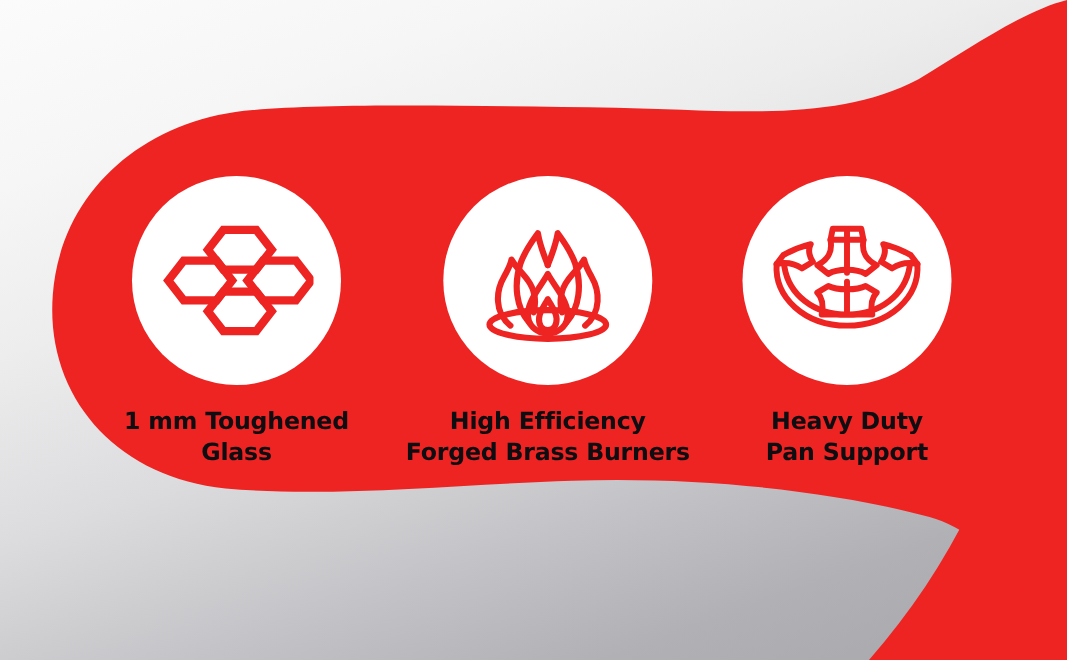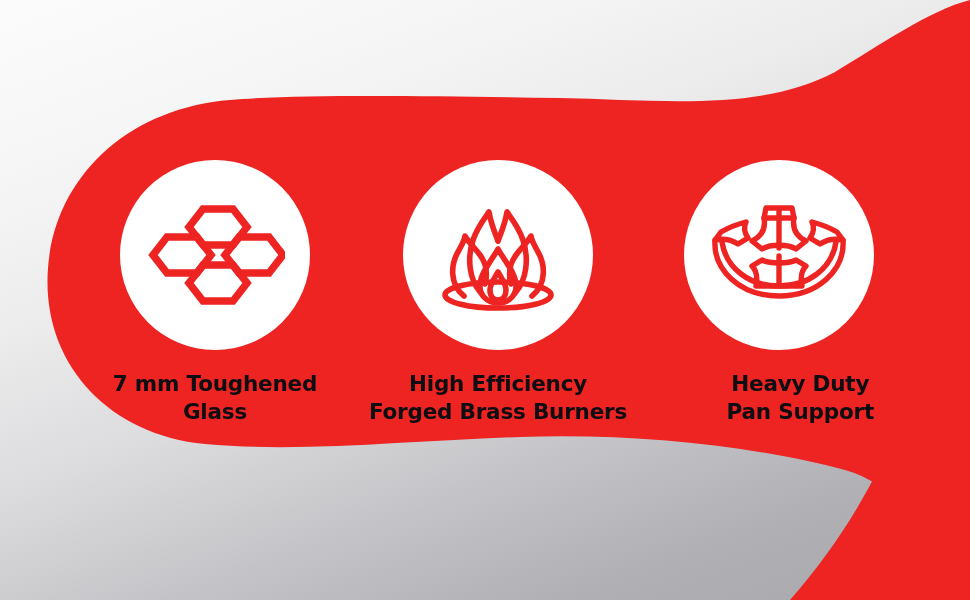--- a/index.html
+++ b/index.html
@@ -59,21 +59,21 @@
   .feature {
     position: absolute;
     top: 160px;
     width: 300px;
     display: flex;
     flex-direction: column;
     align-items: center;
   }
   .feature-1 { left: 65px; }
   .feature-2 { left: 348px; }
-  .feature-3 { left: 574px; align-items: flex-end; }
+  .feature-3 { left: 620px; }
 
   .icon-circle {
     width: 190px;
     height: 190px;
     border-radius: 50%;
     background: #ffffff;
     display: flex;
     align-items: center;
     justify-content: center;
   }
@@ -135,21 +135,21 @@
 
               <polygon points="44,32 58,14 88,14 102,32 88,50 58,50"></polygon>
 
               <polygon points="44,88 58,70 88,70 102,88 88,106 58,106"></polygon>
 
               <polygon points="80,60 94,42 124,42 138,60 124,78 94,78"></polygon>
             </g>
           </svg>
         </span>
       </div>
-      <div class="feature-label">7 mm Toughened
+      <div class="feature-label">1 mm Toughened
 Glass</div>
     </div>
 
     <div class="feature feature-2">
       <div class="icon-circle">
         <span>
           <svg width="130" height="126" viewBox="0 0 130 126" xmlns="http://www.w3.org/2000/svg">
             <g fill="none" stroke="#ee2423" stroke-width="5.6" stroke-linecap="round" stroke-linejoin="round">
 
               <path d="M 31 104

